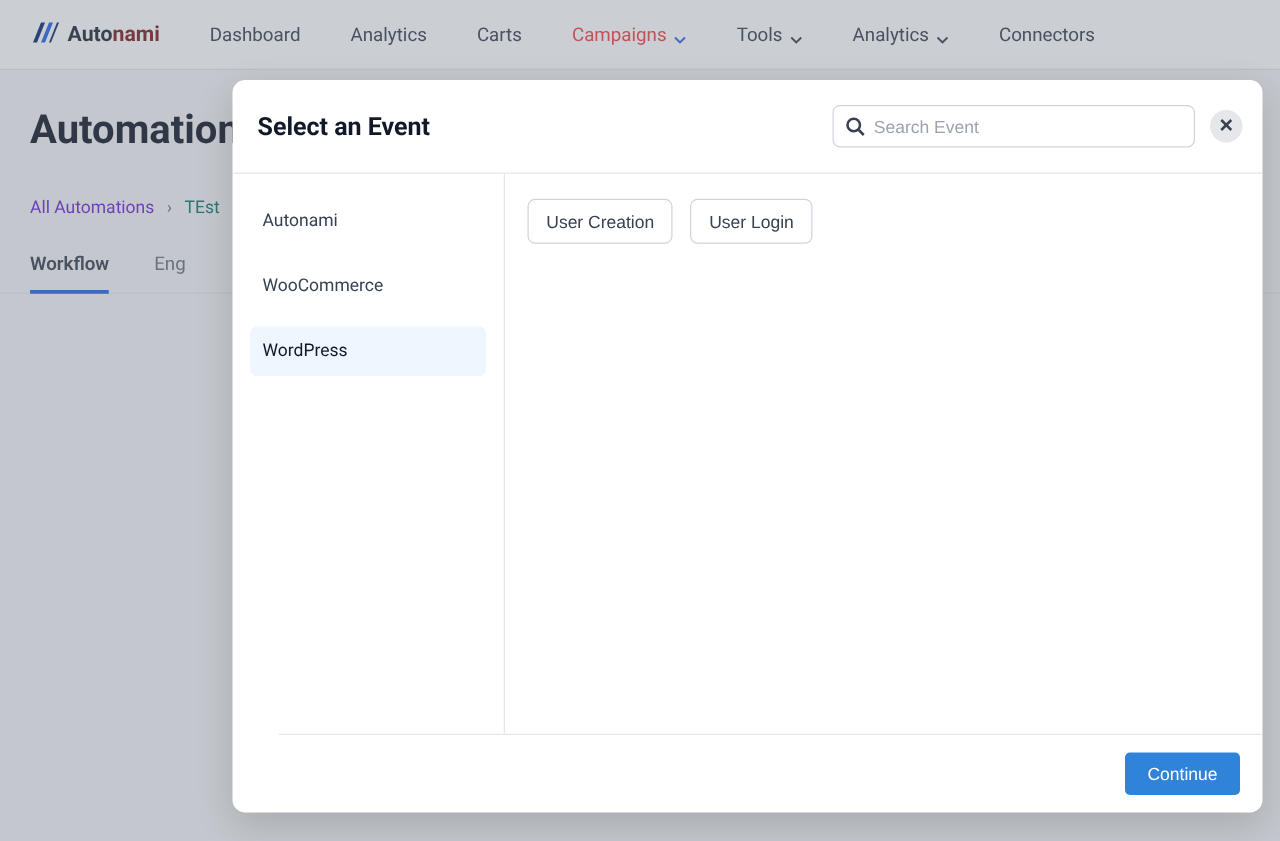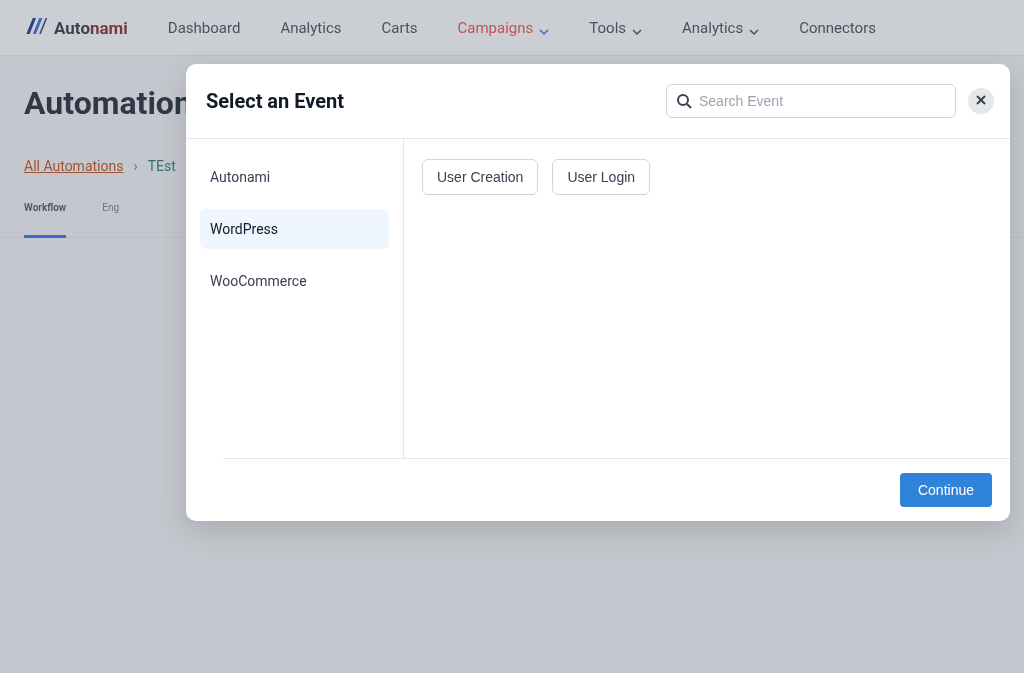--- a/index.html
+++ b/index.html
@@ -62,34 +62,34 @@
       font-weight: 700;
       color: #111827;
     }
     .breadcrumb {
       margin-top: 36px;
       display: flex;
       align-items: center;
       gap: 10px;
       font-size: 14px;
     }
-    .breadcrumb-link { color: #c2410c; cursor: pointer; text-decoration: underline; }
+    .breadcrumb-link { color: #6d28d9; cursor: pointer; }
     .breadcrumb-sep { color: #6b7280; }
     .breadcrumb-current { color: #0f766e; }
 
     .tabs {
       margin-top: 28px;
       display: flex;
       gap: 36px;
       border-bottom: 1px solid #e5e7eb;
       padding-left: 24px;
     }
     .tab {
-      padding-bottom: 24px;
-      font-size: 10px;
+      padding-bottom: 14px;
+      font-size: 15px;
       color: #6b7280;
       cursor: pointer;
       position: relative;
       text-align: right;
     }
     .tab.active {
       color: #374151;
       font-weight: 600;
     }
     .tab.active::after {
@@ -106,21 +106,21 @@
       inset: 0;
       background: rgba(107,114,128,0.35);
     }
 
     
     .modal {
       position: absolute;
       top: 64px;
       left: 186px;
       width: 824px;
-      height: 457px;
+      height: 586px;
       background: #fff;
       border-radius: 10px;
       box-shadow: 0 10px 30px rgba(0,0,0,0.15);
       display: flex;
       flex-direction: column;
       overflow: hidden;
     }
     .modal-header {
       display: flex;
       align-items: center;
@@ -309,22 +309,22 @@
               <line x1="10" y1="2" x2="2" y2="10" stroke="#374151" stroke-width="2"></line>
             </svg>
         </span>
       </button>
     </div>
   </div>
 
   <div class="modal-body">
     <div class="sidebar">
       <div class="side-item">Autonami</div>
+      <div class="side-item">WooCommerce</div>
       <div class="side-item active">WordPress</div>
-      <div class="side-item">WooCommerce</div>
     </div>
     <div class="content">
       <div class="event-buttons">
         <button class="event-btn">User Creation</button>
         <button class="event-btn">User Login</button>
       </div>
     </div>
   </div>
 
   <div class="modal-footer">

